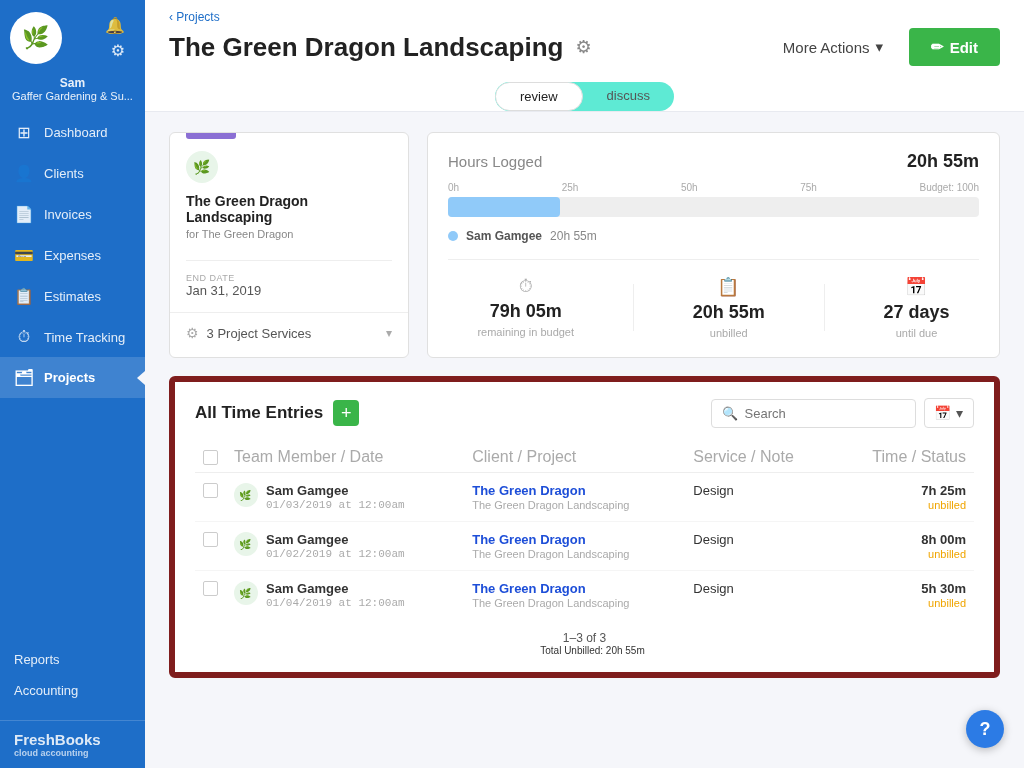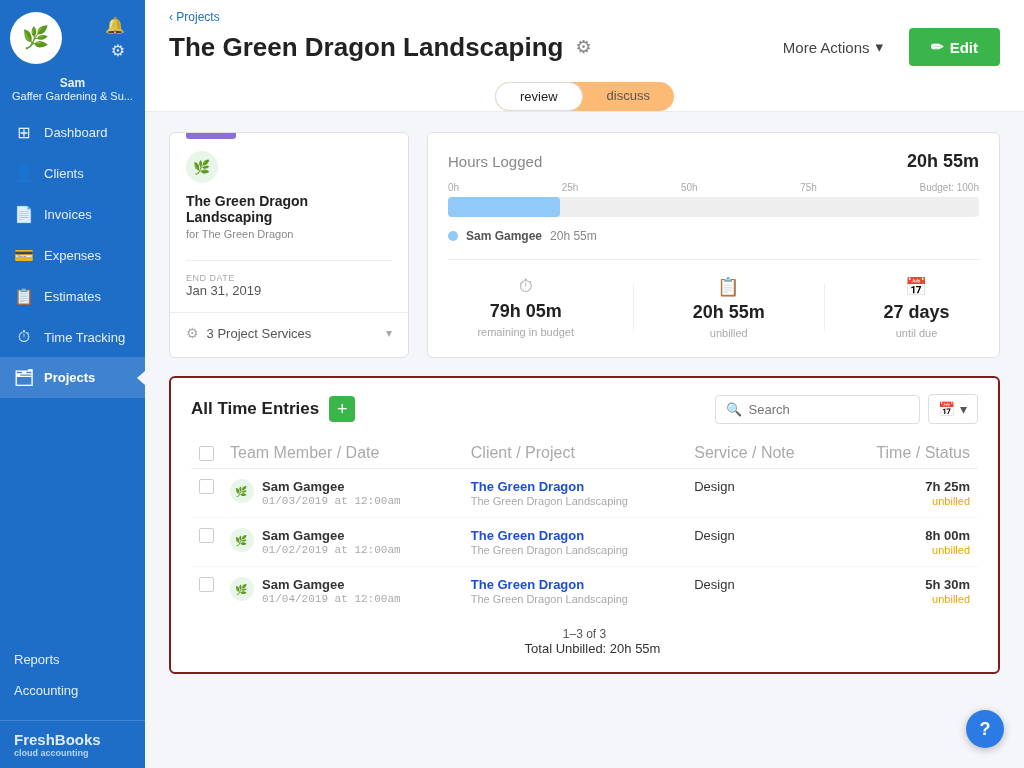--- a/index.html
+++ b/index.html
@@ -175,21 +175,21 @@
       display: flex;
       align-items: center;
       gap: 6px;
     }
     .tab-bar {
       display: flex;
       justify-content: center;
       padding: 6px 0 0;
     }
     .tab-pill {
-      background: #fdba74;
+      background: #5eead4;
       border-radius: 20px;
       display: flex;
       overflow: hidden;
     }
     .tab {
       padding: 6px 24px;
       font-size: 13px;
       cursor: pointer;
       color: #555;
       border-radius: 20px;
@@ -376,21 +376,21 @@
     .stat-divider {
       width: 1px;
       background: #eee;
       margin: 8px 0;
     }
 
     
     .entries-section {
       background: white;
       border-radius: 6px;
-      border: 2px solid #7f1d1d;
+      border: 6px solid #7f1d1d;
       padding: 16px 20px;
     }
     .entries-header {
       display: flex;
       align-items: center;
       justify-content: space-between;
       margin-bottom: 14px;
     }
     .entries-title-group {
       display: flex;
@@ -499,21 +499,21 @@
     .time-status { text-align: right; }
     .entries-footer {
       display: flex;
       justify-content: space-between;
       align-items: center;
       margin-top: 12px;
       font-size: 12px;
       color: #555;
       flex-direction: column;
     }
-    .total-unbilled { color: #333; font-size: 13px; margin-left: 16px; }
+    .total-unbilled { color: #333; font-size: 10px; margin-left: 16px; }
 
     
     .help-btn {
       position: fixed;
       bottom: 20px;
       right: 20px;
       width: 38px; height: 38px;
       background: #2c7be5;
       border-radius: 50%;
       display: flex; align-items: center; justify-content: center;

